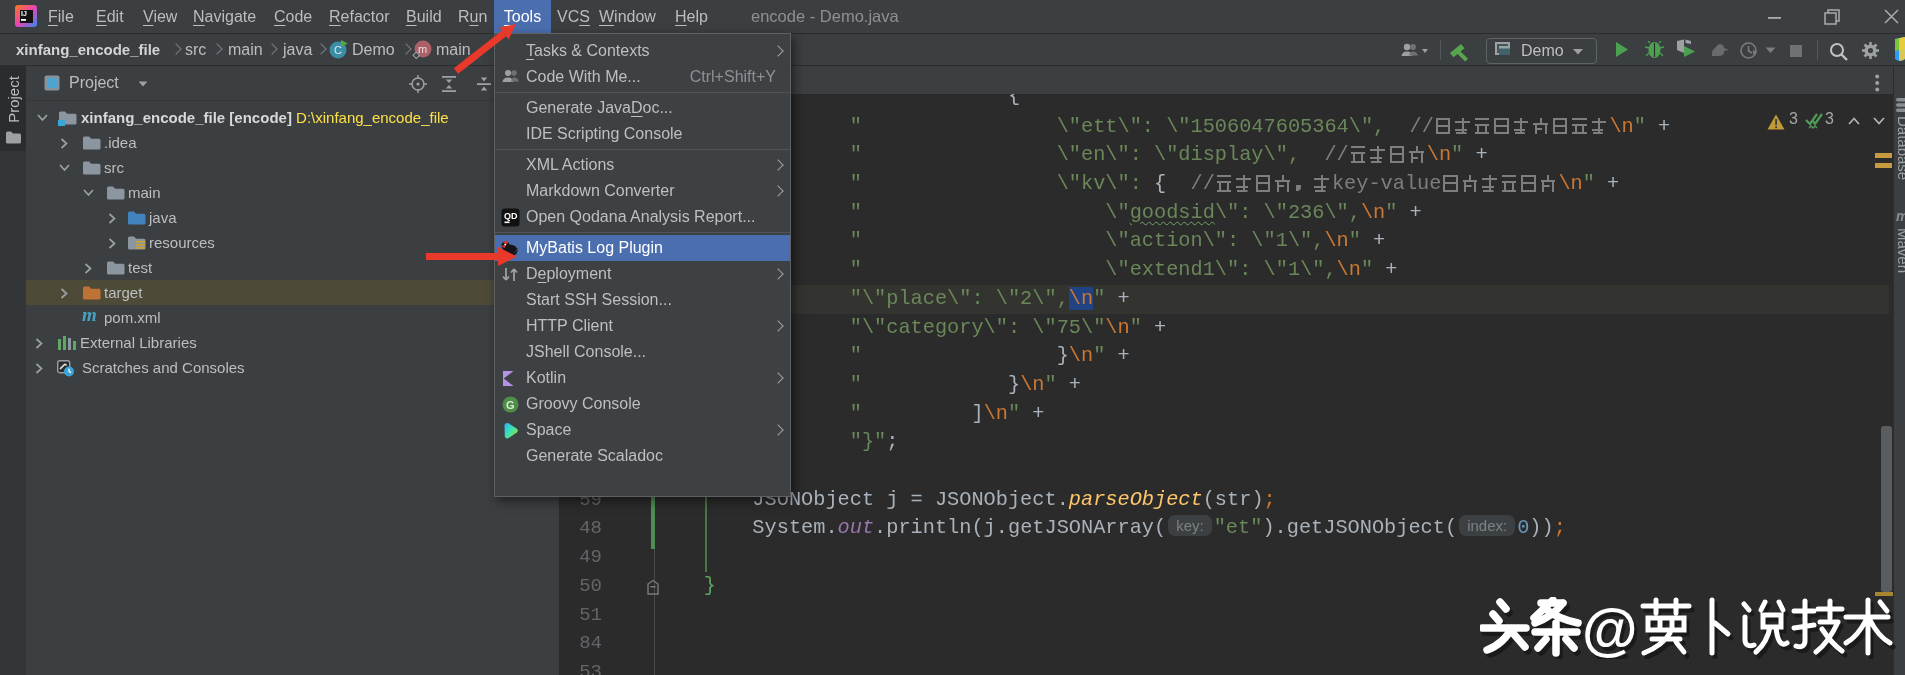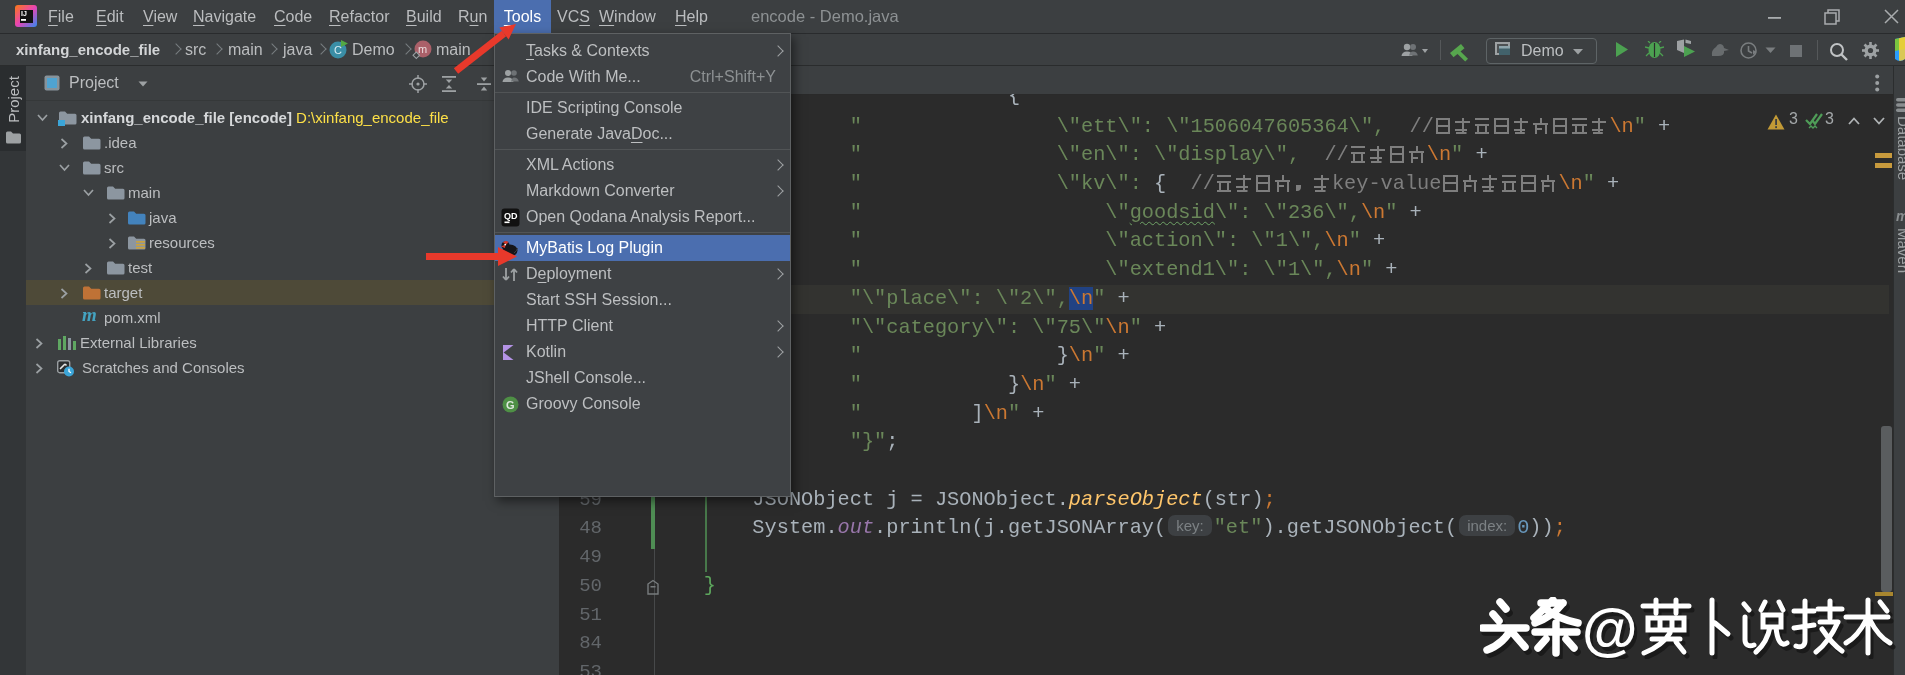--- a/index.html
+++ b/index.html
@@ -434,22 +434,22 @@
 <div id="popup">
  <div style="padding-top:4px">
  <div class="pr"><u>T</u>asks &amp; Contexts<span class="arr"></span></div>
  <div class="pr"><svg class="ic" viewBox="0 0 19 19">
           <circle cx="7" cy="5" r="3" fill="#9da1a3"></circle>
           <path d="M1.5 14 Q2 9.5 7 9.5 Q12 9.5 12.5 14 Z" fill="#9da1a3"></path>
           <circle cx="13" cy="5" r="2.8" fill="#6e7275"></circle>
           <path d="M10 13.6 Q11 9.8 13 9.6 Q17 9.6 17.8 13.6 Z" fill="#6e7275"></path>
         </svg>Code With Me...<span class="sc">Ctrl+Shift+Y</span></div>
  <div class="sep"></div>
+ <div class="pr">Generate Java<u>D</u>oc...</div>
  <div class="pr">IDE Scripting Console</div>
- <div class="pr">Generate Java<u>D</u>oc...</div>
  <div class="sep"></div>
  <div class="pr">XML Actions<span class="arr"></span></div>
  <div class="pr">Markdown Converter<span class="arr"></span></div>
  <div class="pr"><svg class="ic" viewBox="0 0 19 19">
           <rect x="0.5" y="0.5" width="18" height="18" rx="3" fill="#111"></rect>
           <text x="3" y="11" font-size="9" font-weight="bold" fill="#fff" font-family="Liberation Sans">QD</text>
           <rect x="3.5" y="13.5" width="5" height="1.6" fill="#fff"></rect>
         </svg>Open Qodana Analysis Report...</div>
  <div class="sep"></div>
  <div class="pr sel"><svg class="ic" viewBox="0 0 19 19">
@@ -461,29 +461,40 @@
           <path d="M13 14 Q16 12 16.5 9" stroke="#3c3f41" stroke-width="1" fill="none"></path>
         </svg>MyBatis Log Plugin</div>
  <div class="pr"><svg class="ic" viewBox="0 0 19 19">
           <g stroke="#9da1a3" stroke-width="1.8" fill="none">
             <path d="M5 3 L5 15 M5 15 L2 11.5 M5 15 L8 11.5"></path>
             <path d="M13 16 L13 4 M13 4 L10 7.5 M13 4 L16 7.5"></path>
           </g>
         </svg>D<u>e</u>ployment<span class="arr"></span></div>
  <div class="pr">Start SSH Session...</div>
  <div class="pr">HTTP Client<span class="arr"></span></div>
+ <div class="pr">JShell Console...</div>
  <div class="pr"><svg class="ic" viewBox="0 0 19 19">
           <path d="M2 2 H12.5 L2 10 Z" fill="#b493e6"></path>
           <path d="M2 17 V9 L12.5 17 Z" fill="#b493e6"></path>
         </svg>Kotlin<span class="arr"></span></div>
- <div class="pr">JShell Console...</div>
  <div class="pr"><svg class="ic" viewBox="0 0 19 19">
           <circle cx="9.5" cy="9.5" r="8" fill="#4e8f45"></circle>
           <text x="5" y="13.5" font-size="11" font-weight="bold" fill="#dfe8df" font-family="Liberation Sans">G</text>
         </svg>Groovy Console</div>
+ <div class="pr"><svg class="ic" viewBox="0 0 19 19">
+          <defs>
+            <linearGradient id="spg" x1="0" y1="0" x2="0.9" y2="0.8">
+              <stop offset="0" stop-color="#35aef0"></stop>
+              <stop offset=".5" stop-color="#35e0c0"></stop>
+              <stop offset="1" stop-color="#8ae24a"></stop>
+            </linearGradient>
+          </defs>
+          <path d="M3.5 4 Q4.5 1.2 7.5 2.2 L15.5 7.5 Q18 9.2 15.8 11.5 L8 16.8 Q5 18.6 3.8 15.5 Z" fill="url(#spg)"></path>
+        </svg>Space<span class="arr"></span></div>
+ <div class="pr">Generate Scaladoc</div>
  </div>
 </div>
 <svg id="arrows" class="ab" style="left:0;top:0;pointer-events:none" width="1905" height="675">
  <g fill="#e8392b">
   <path d="M456 71 L504 33.5" stroke="#e8392b" stroke-width="7"></path>
   <polygon points="516,24 508.6,39.4 499.4,27.6"></polygon>
   <path d="M426 256.5 L498 256.5" stroke="#e8392b" stroke-width="7"></path>
   <polygon points="517,256.5 498,247 498,266"></polygon>
  </g>
 </svg>

